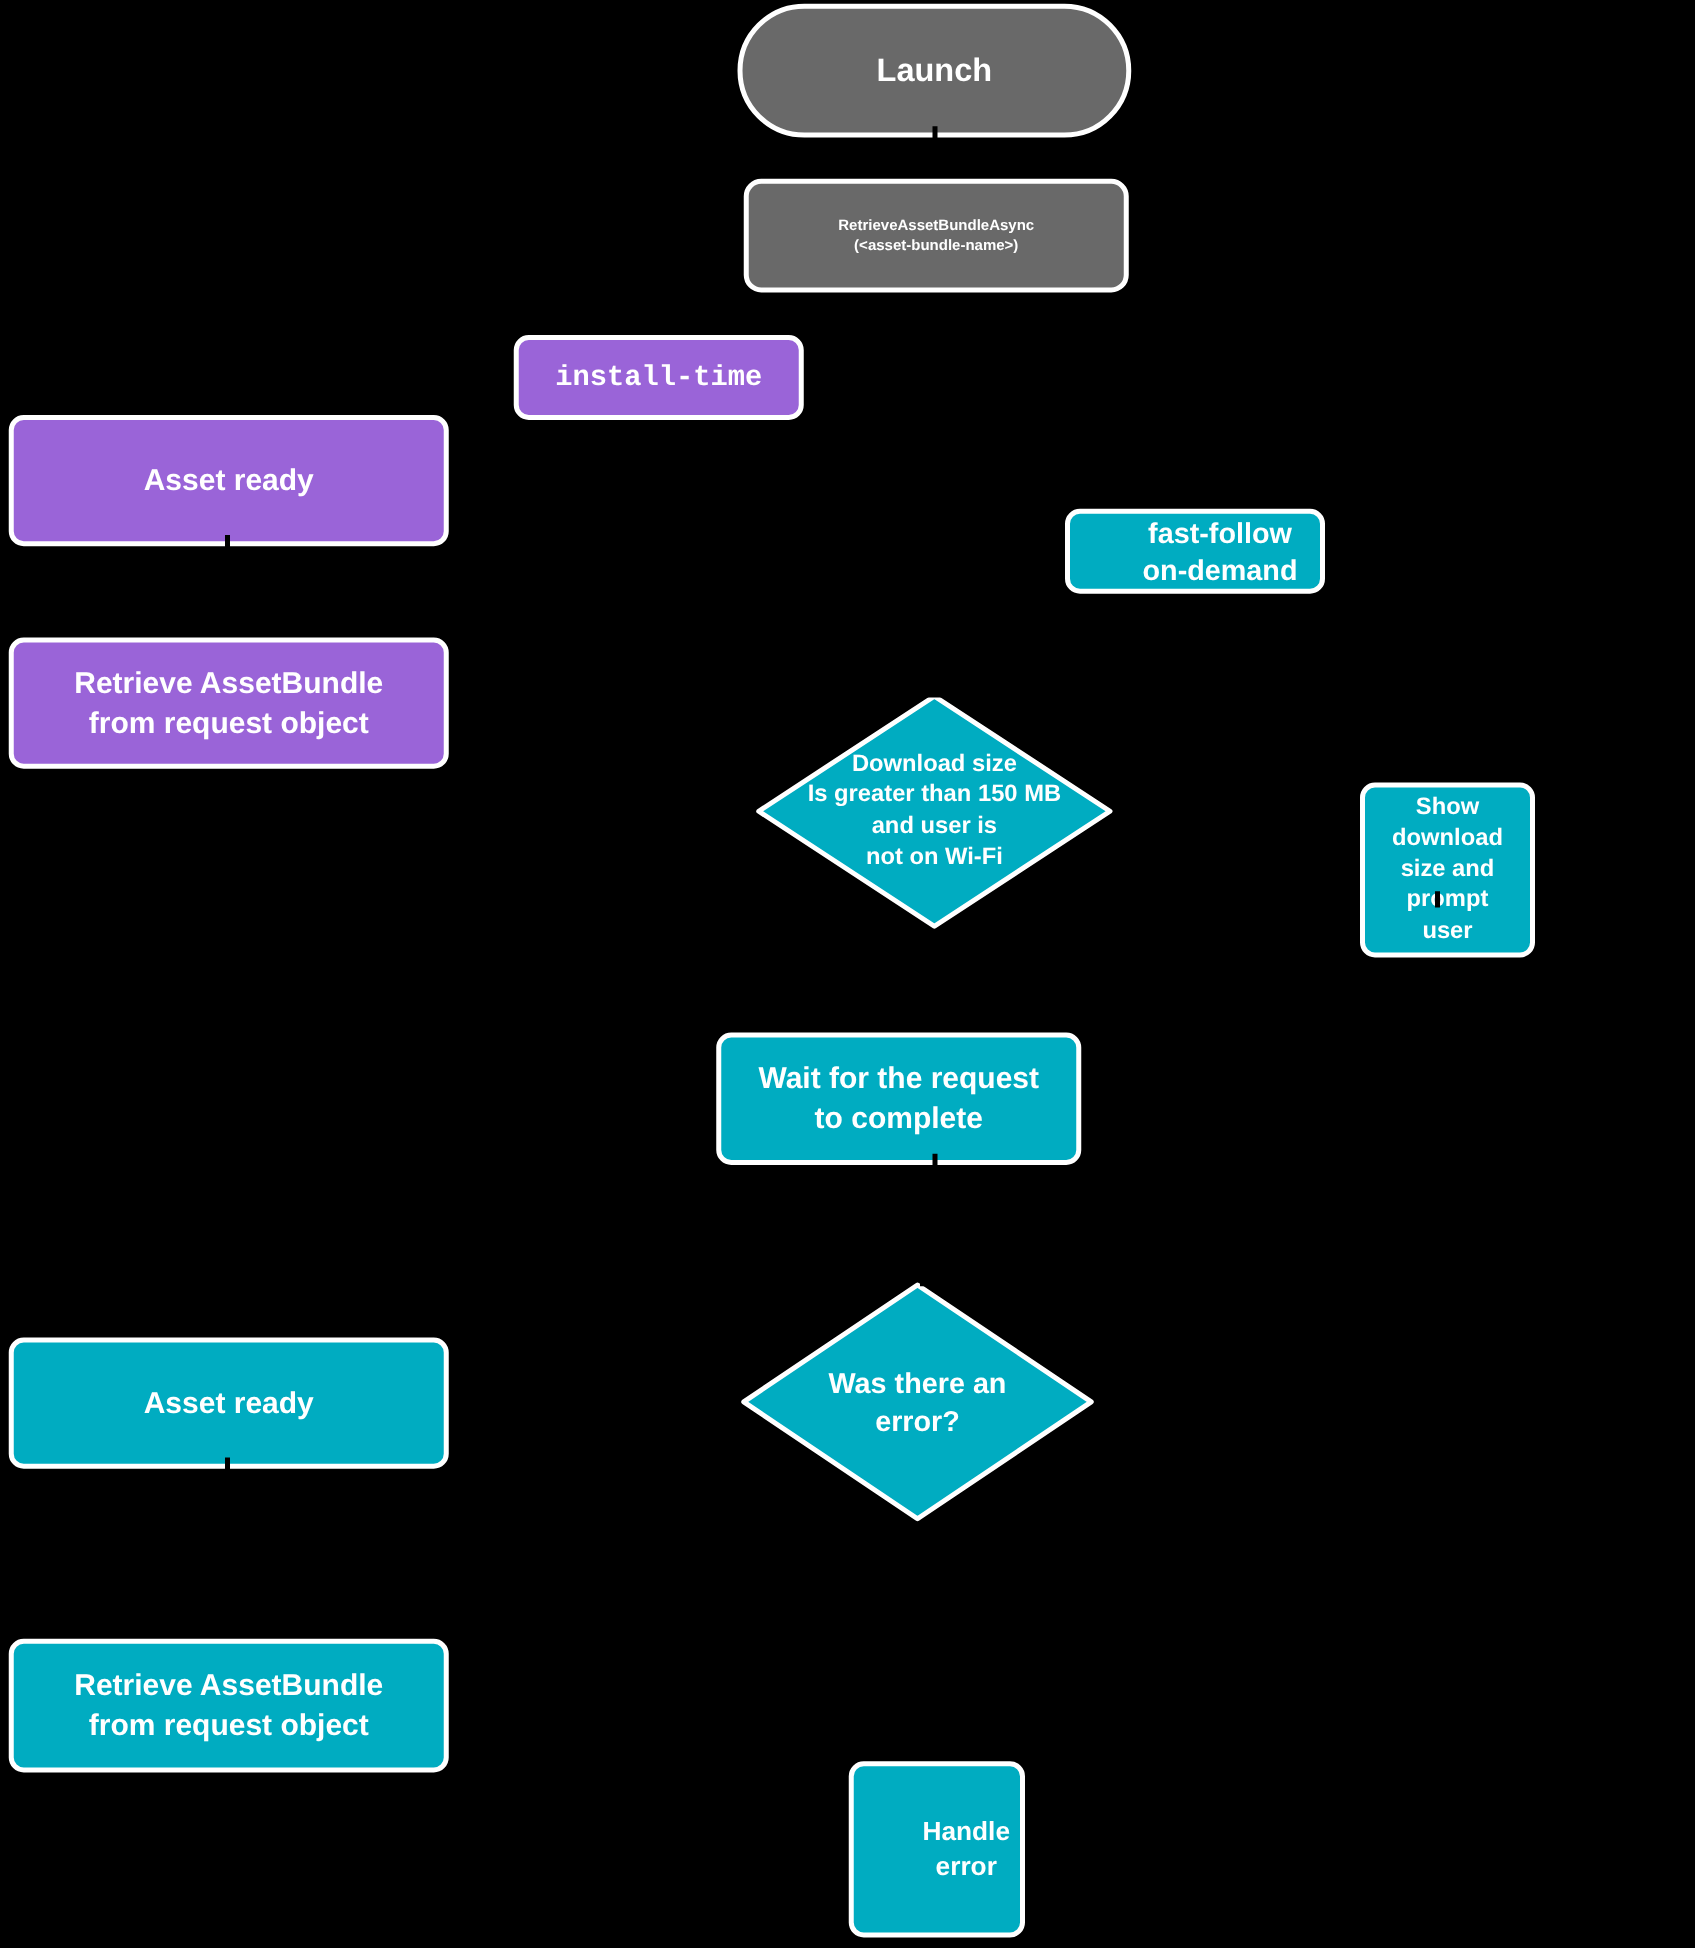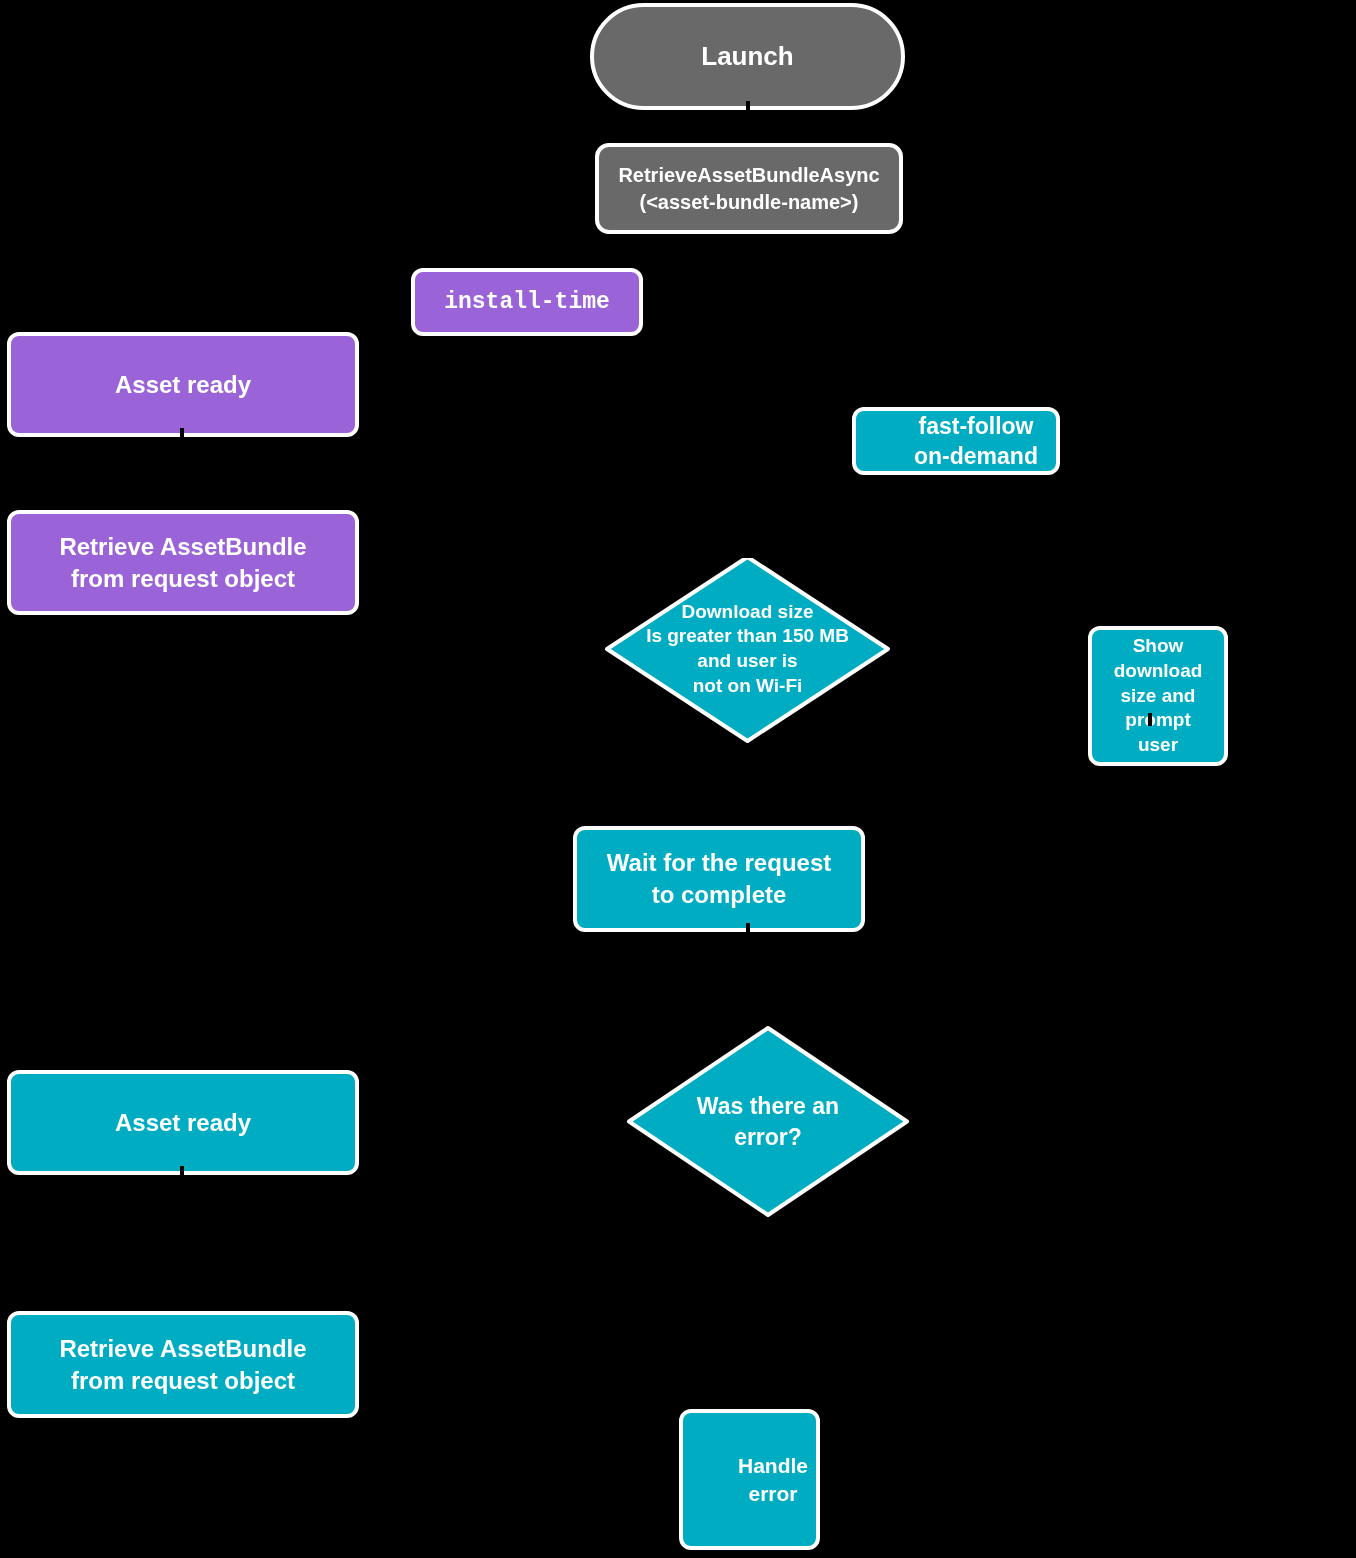--- a/index.html
+++ b/index.html
@@ -38,21 +38,21 @@
   .diamond svg{position:absolute;left:0;top:0;}
   .diamond polygon{stroke:var(--border);stroke-width:4;stroke-linejoin:round;}
   .diamond.gray-d polygon{fill:var(--gray);}
   .diamond.teal-d polygon{fill:var(--teal);}
   .diamond .label{position:relative;z-index:1;}
   .notch{position:absolute;background:var(--connector);z-index:5;}
   .f26{font-size:26px;}
   .f24{font-size:24px;}
   .f23{font-size:23px;}
   .f21{font-size:21px;padding-left:47px;}
-  .f20{font-size:20px;}
+  .f20{font-size:12px;}
   .f19{font-size:19px;line-height:1.3;}
 </style>
 </head>
 <body>
 
 <div class="canvas">
 
   <div class="node pill gray-fill f26" style="left:590px;top:3px;width:315px;height:107px;">Launch</div>
 
   <div class="node rect gray-fill f20" style="left:595px;top:143px;width:308px;height:91px;border-radius:14px;">RetrieveAssetBundleAsync
@@ -81,21 +81,21 @@
 
   <div class="node rect teal-fill f19" style="left:1088px;top:582px;width:140px;height:140px;margin-top:44px;">Show
 download
 size and
 prompt
 user</div>
 
   <div class="node rect teal-fill f24" style="left:573px;top:826px;width:292px;height:106px;">Wait for the request
 to complete</div>
 
-  <div class="node diamond teal-d f23" style="left:626px;top:1025px;width:284px;height:193px;">
+  <div class="node diamond teal-d f23" style="left:592px;top:1025px;width:284px;height:193px;">
     <svg width="284" height="193" viewBox="0 0 284 193">
       <polygon points="142,3 281,96.5 142,190 3,96.5"></polygon>
     </svg>
     <div class="label">Was there an
 error?</div>
   </div>
 
   <div class="node rect teal-fill f24" style="left:7px;top:1070px;width:352px;height:105px;">Asset ready</div>
 
   <div class="node rect teal-fill f24" style="left:7px;top:1311px;width:352px;height:107px;">Retrieve AssetBundle

